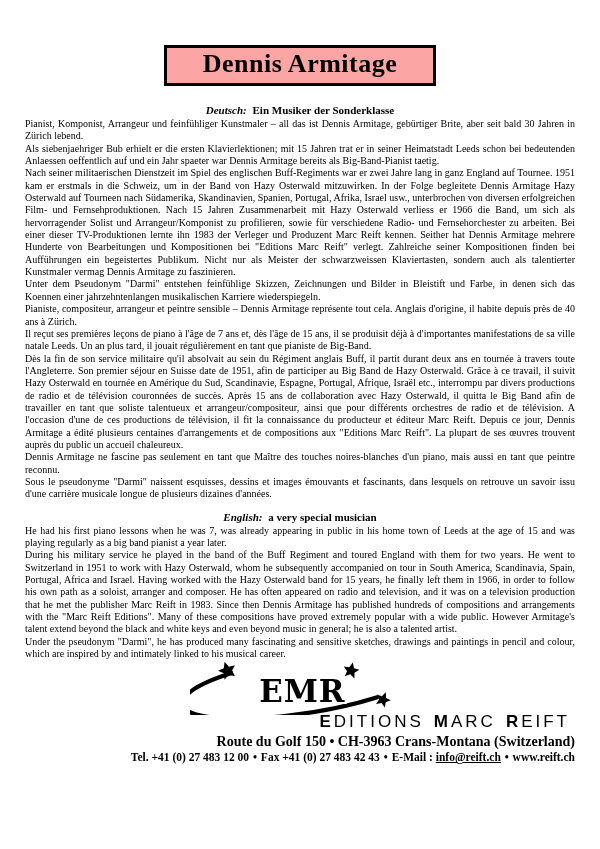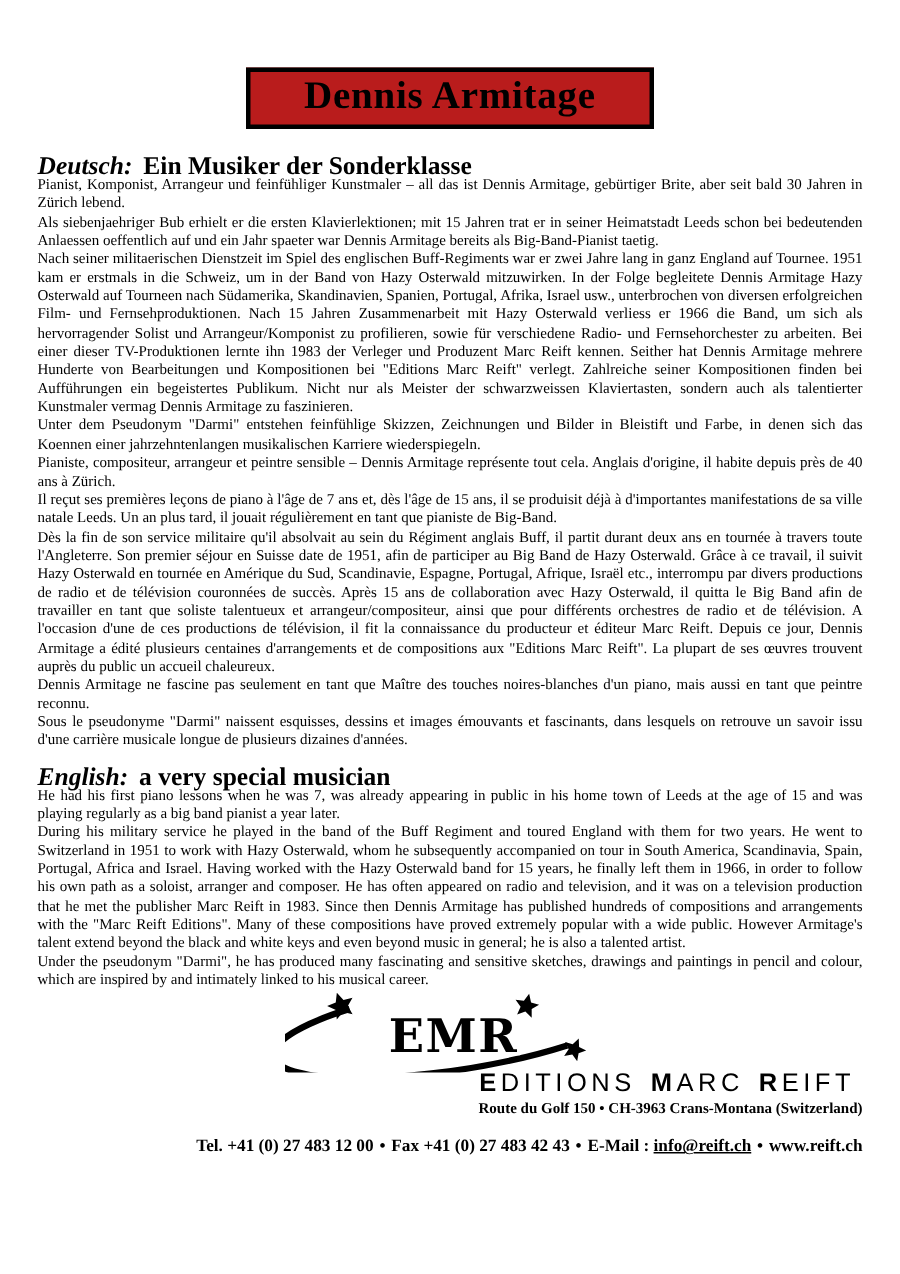--- a/index.html
+++ b/index.html
@@ -9,33 +9,34 @@
     overflow: hidden;
     font-family: "Liberation Serif", serif;
   }
   .page { padding: 0 25px; }
 
   .title-box {
     width: max-content;
     margin: 45px auto 16px;
     border: 3px solid #000;
     padding: 1px 36px 4px;
-    background: #b91c1c;
+    background: #fca5a5;
   }
   .title {
     font-size: 26px;
     font-weight: bold;
     letter-spacing: 0.5px;
   }
 
   .sections { margin-top: 0; }
   .sec-head {
     margin: 9px 0 0;
-    font-size: 17px;
+    font-size: 11px;
     line-height: 15px;
+    text-align: center;
   }
   .sec-head.first { margin-top: 17px; }
   .lang { font-style: italic; font-weight: bold; margin-right: 3px; }
   .head-text { font-weight: bold; }
   p.body {
     margin: 0;
     font-size: 10px;
     line-height: 12.35px;
     text-align: justify;
   }
@@ -54,22 +55,22 @@
   }
   .publisher {
     margin-top: -3px;
     font-family: "Liberation Sans", sans-serif;
     letter-spacing: 3px;
     white-space: nowrap;
   }
   .pub-word { margin: 0 5px; }
   .pub-initial { font-size: 17px; font-weight: 700; }
   .pub-rest { font-size: 17px; font-weight: 400; }
-  .address { font-weight: bold; font-size: 10px; margin-top: 2px; font-family: Liberation Serif, serif; }
-  .contact { font-weight: bold; font-size: 11.5px; margin-top: 13px; }
+  .address { font-weight: bold; font-size: 14px; margin-top: 2px; font-family: Liberation Serif, serif; }
+  .contact { font-weight: bold; font-size: 11.5px; margin-top: 1px; }
   .email { text-decoration: underline; color: #000; }
   .bullet { margin: 0 1px; }
 </style>
 </head>
 <body>
 
 <div class="page">
 
   <div class="title-box">
     <span class="title">Dennis Armitage</span>

